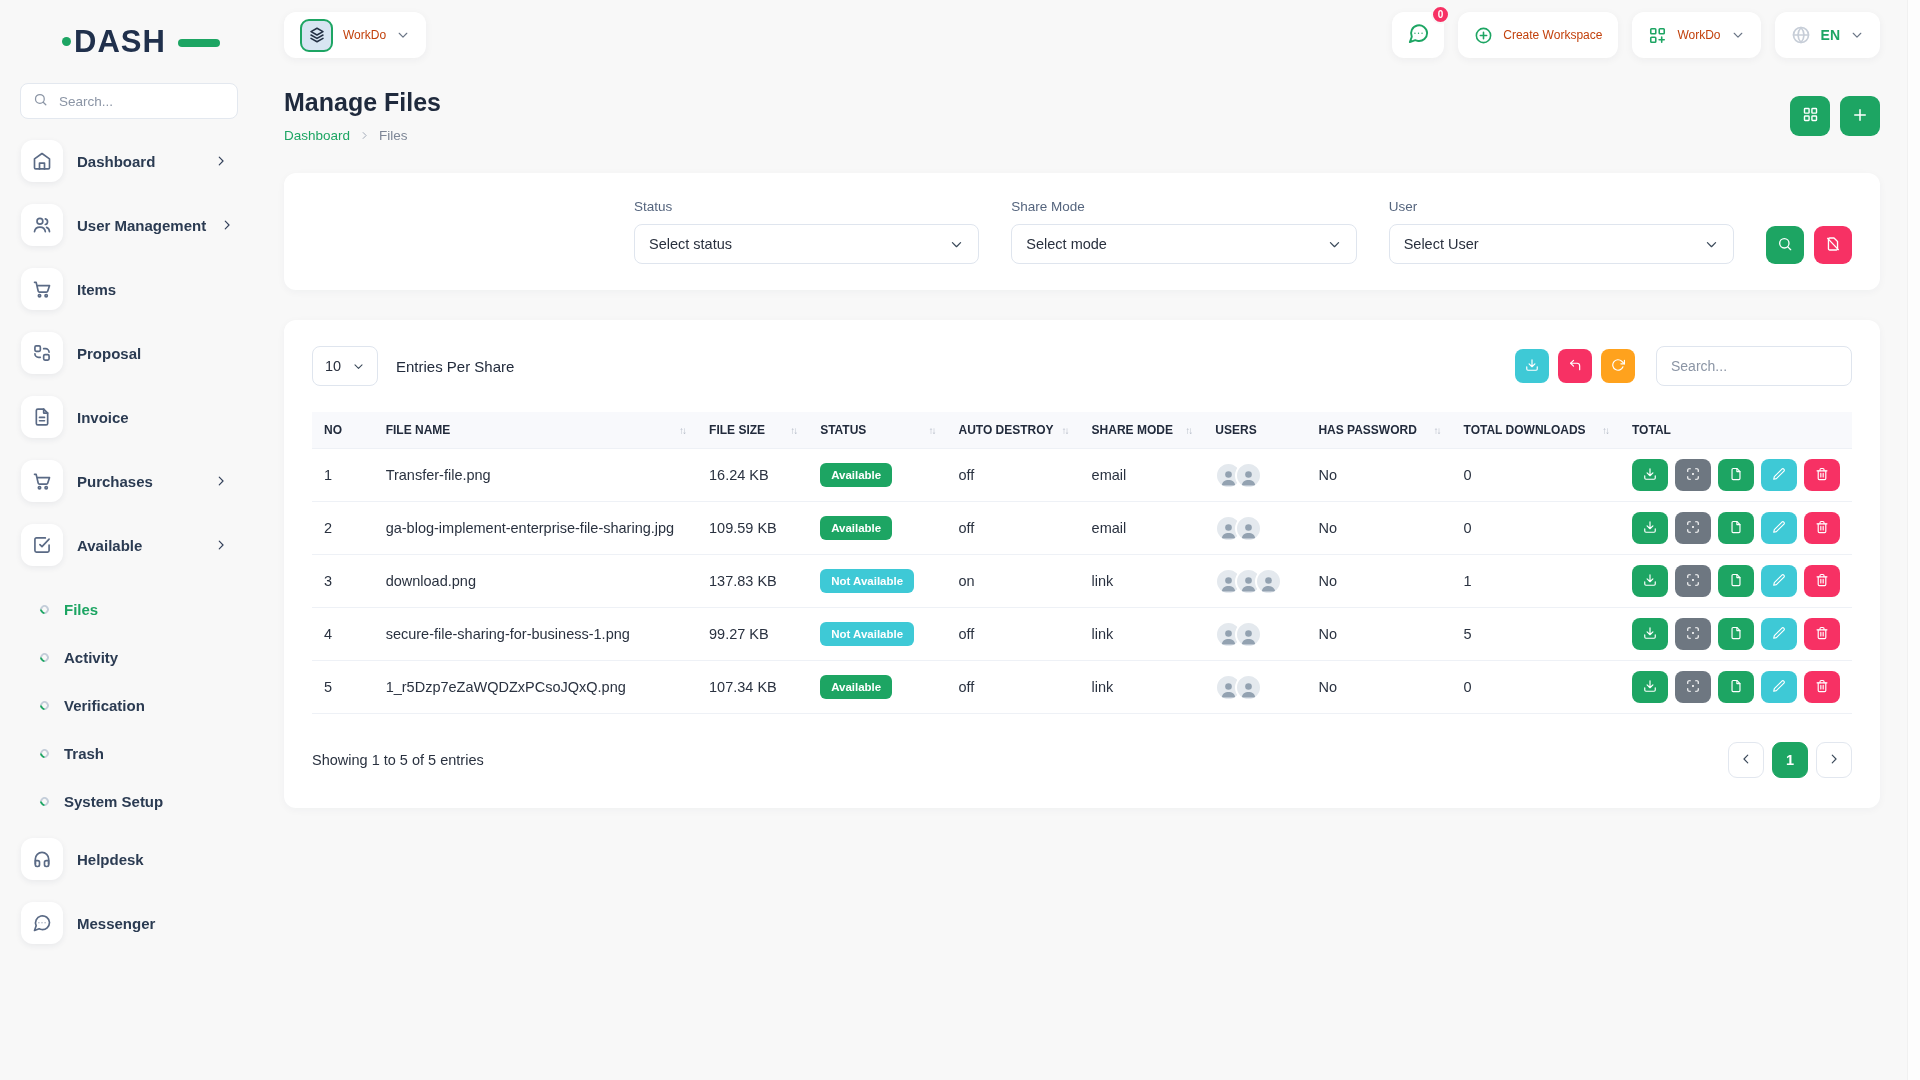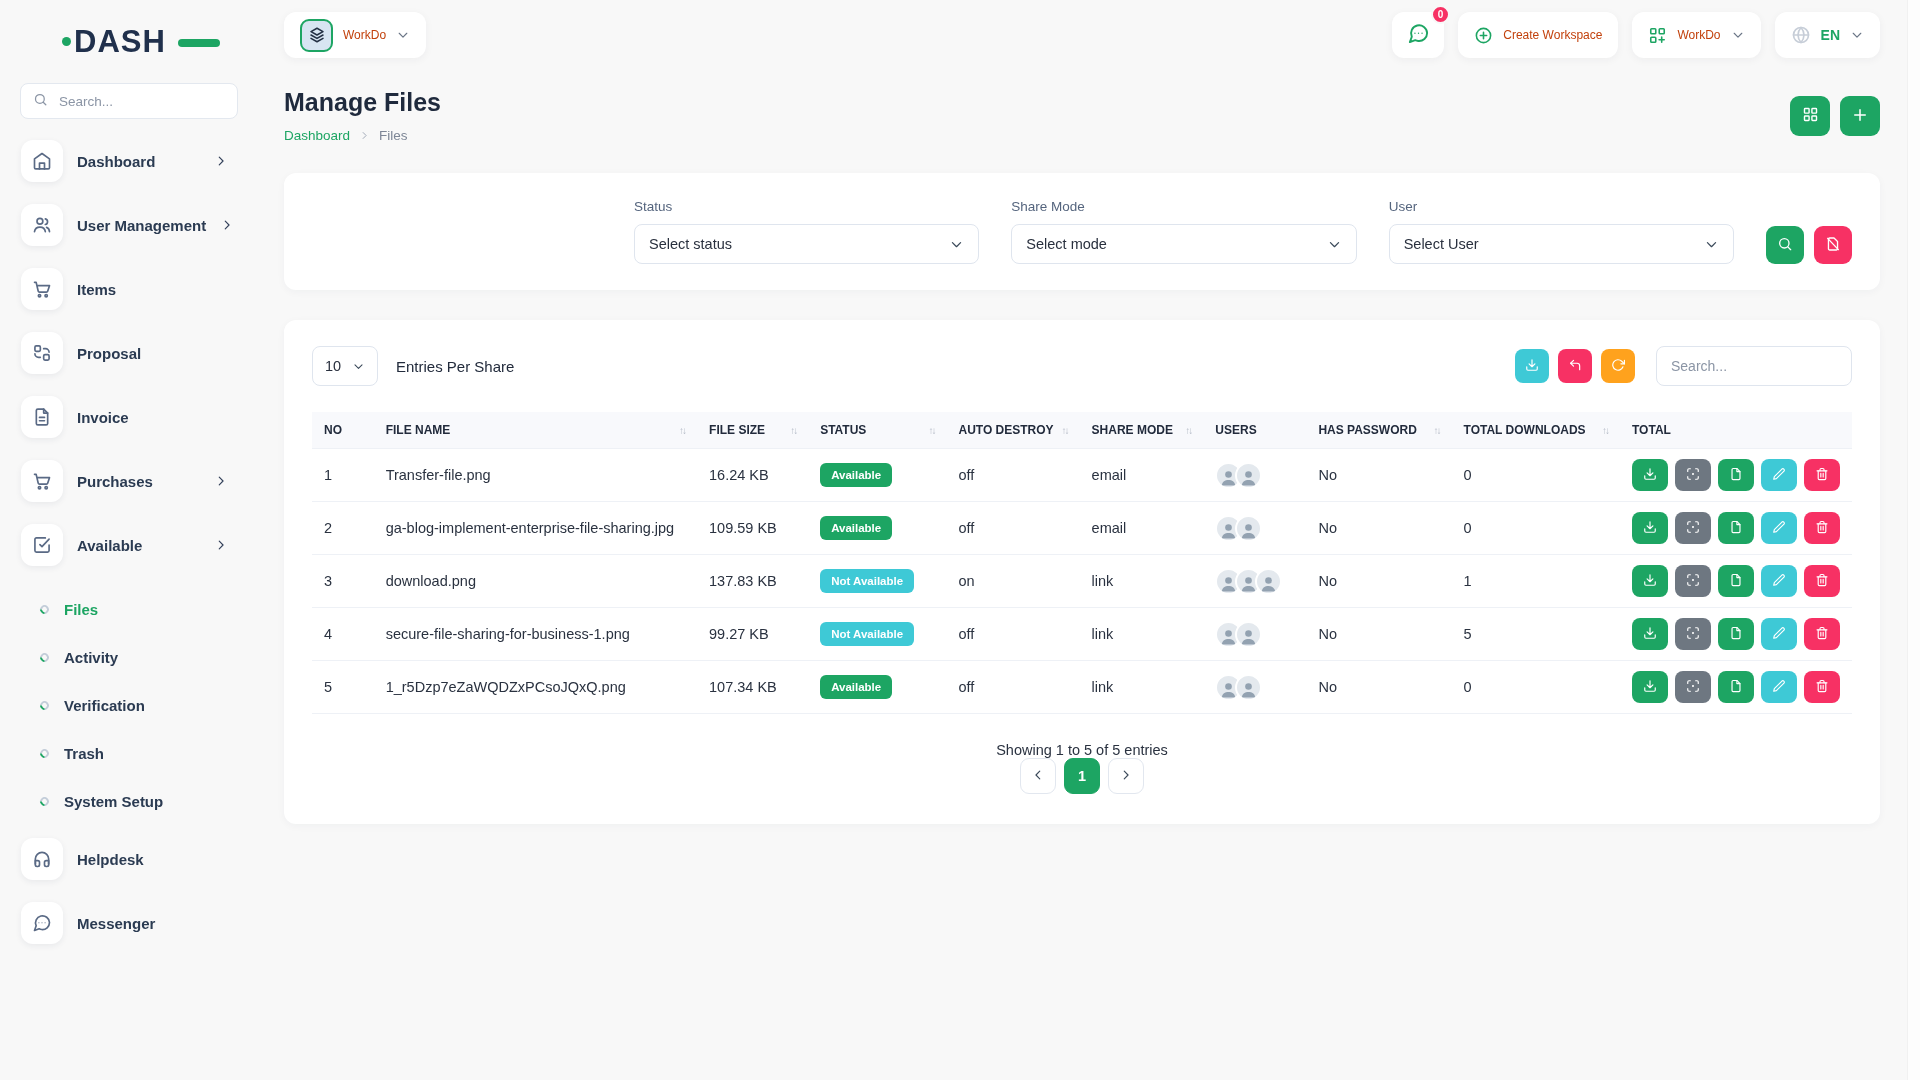--- a/index.html
+++ b/index.html
@@ -101,21 +101,21 @@
   th:nth-child(9){width:11.5%}
   tbody td { padding:0 12px; height:53px; border-bottom:1px solid #eef1f6; font-size:14.5px; color:#2a3240; }
   .badge { display:inline-block; padding:6px 11px; border-radius:6px; color:#fff; font-size:11.5px; font-weight:600; white-space:nowrap; }
   .avatars { display:flex; }
   .avatar { width:27px; height:27px; border-radius:50%; background:#e4e9ee; color:#93a2b1; overflow:hidden;
     display:flex; align-items:flex-end; justify-content:center; margin-left:-7px; border:2px solid #fff; }
   .avatar:first-child { margin-left:0; }
   .actions { display:flex; gap:7px; }
   .action-btn { width:36px; height:32px; border-radius:8px; border:none; color:#fff; display:flex; align-items:center;
     justify-content:center; cursor:pointer; }
-  .table-footer { display:flex; justify-content:space-between; align-items:center; margin-top:28px;flex-direction:column; }
+  .table-footer { display:flex; justify-content:space-between; align-items:center; margin-top:28px; }
   .summary { font-size:14.5px; color:#2a3240; }
   .pagination { display:flex; gap:8px; }
   .page-btn { width:36px; height:36px; border-radius:9px; border:1px solid #e2e7ef; background:#fff; color:#3b4a5a;
     display:flex; align-items:center; justify-content:center; font-size:14.5px; cursor:pointer; font-family:"Liberation Sans", sans-serif; }
   .page-btn.active { background:var(--primary); border-color:var(--primary); color:#fff; font-weight:700; }
 
   .scroll-strip { position:absolute; right:0; top:0; width:13px; height:1080px; background:#fdfdfd; border-left:1px solid #f1f1f1; }
 </style>
 </head>
 <body>

